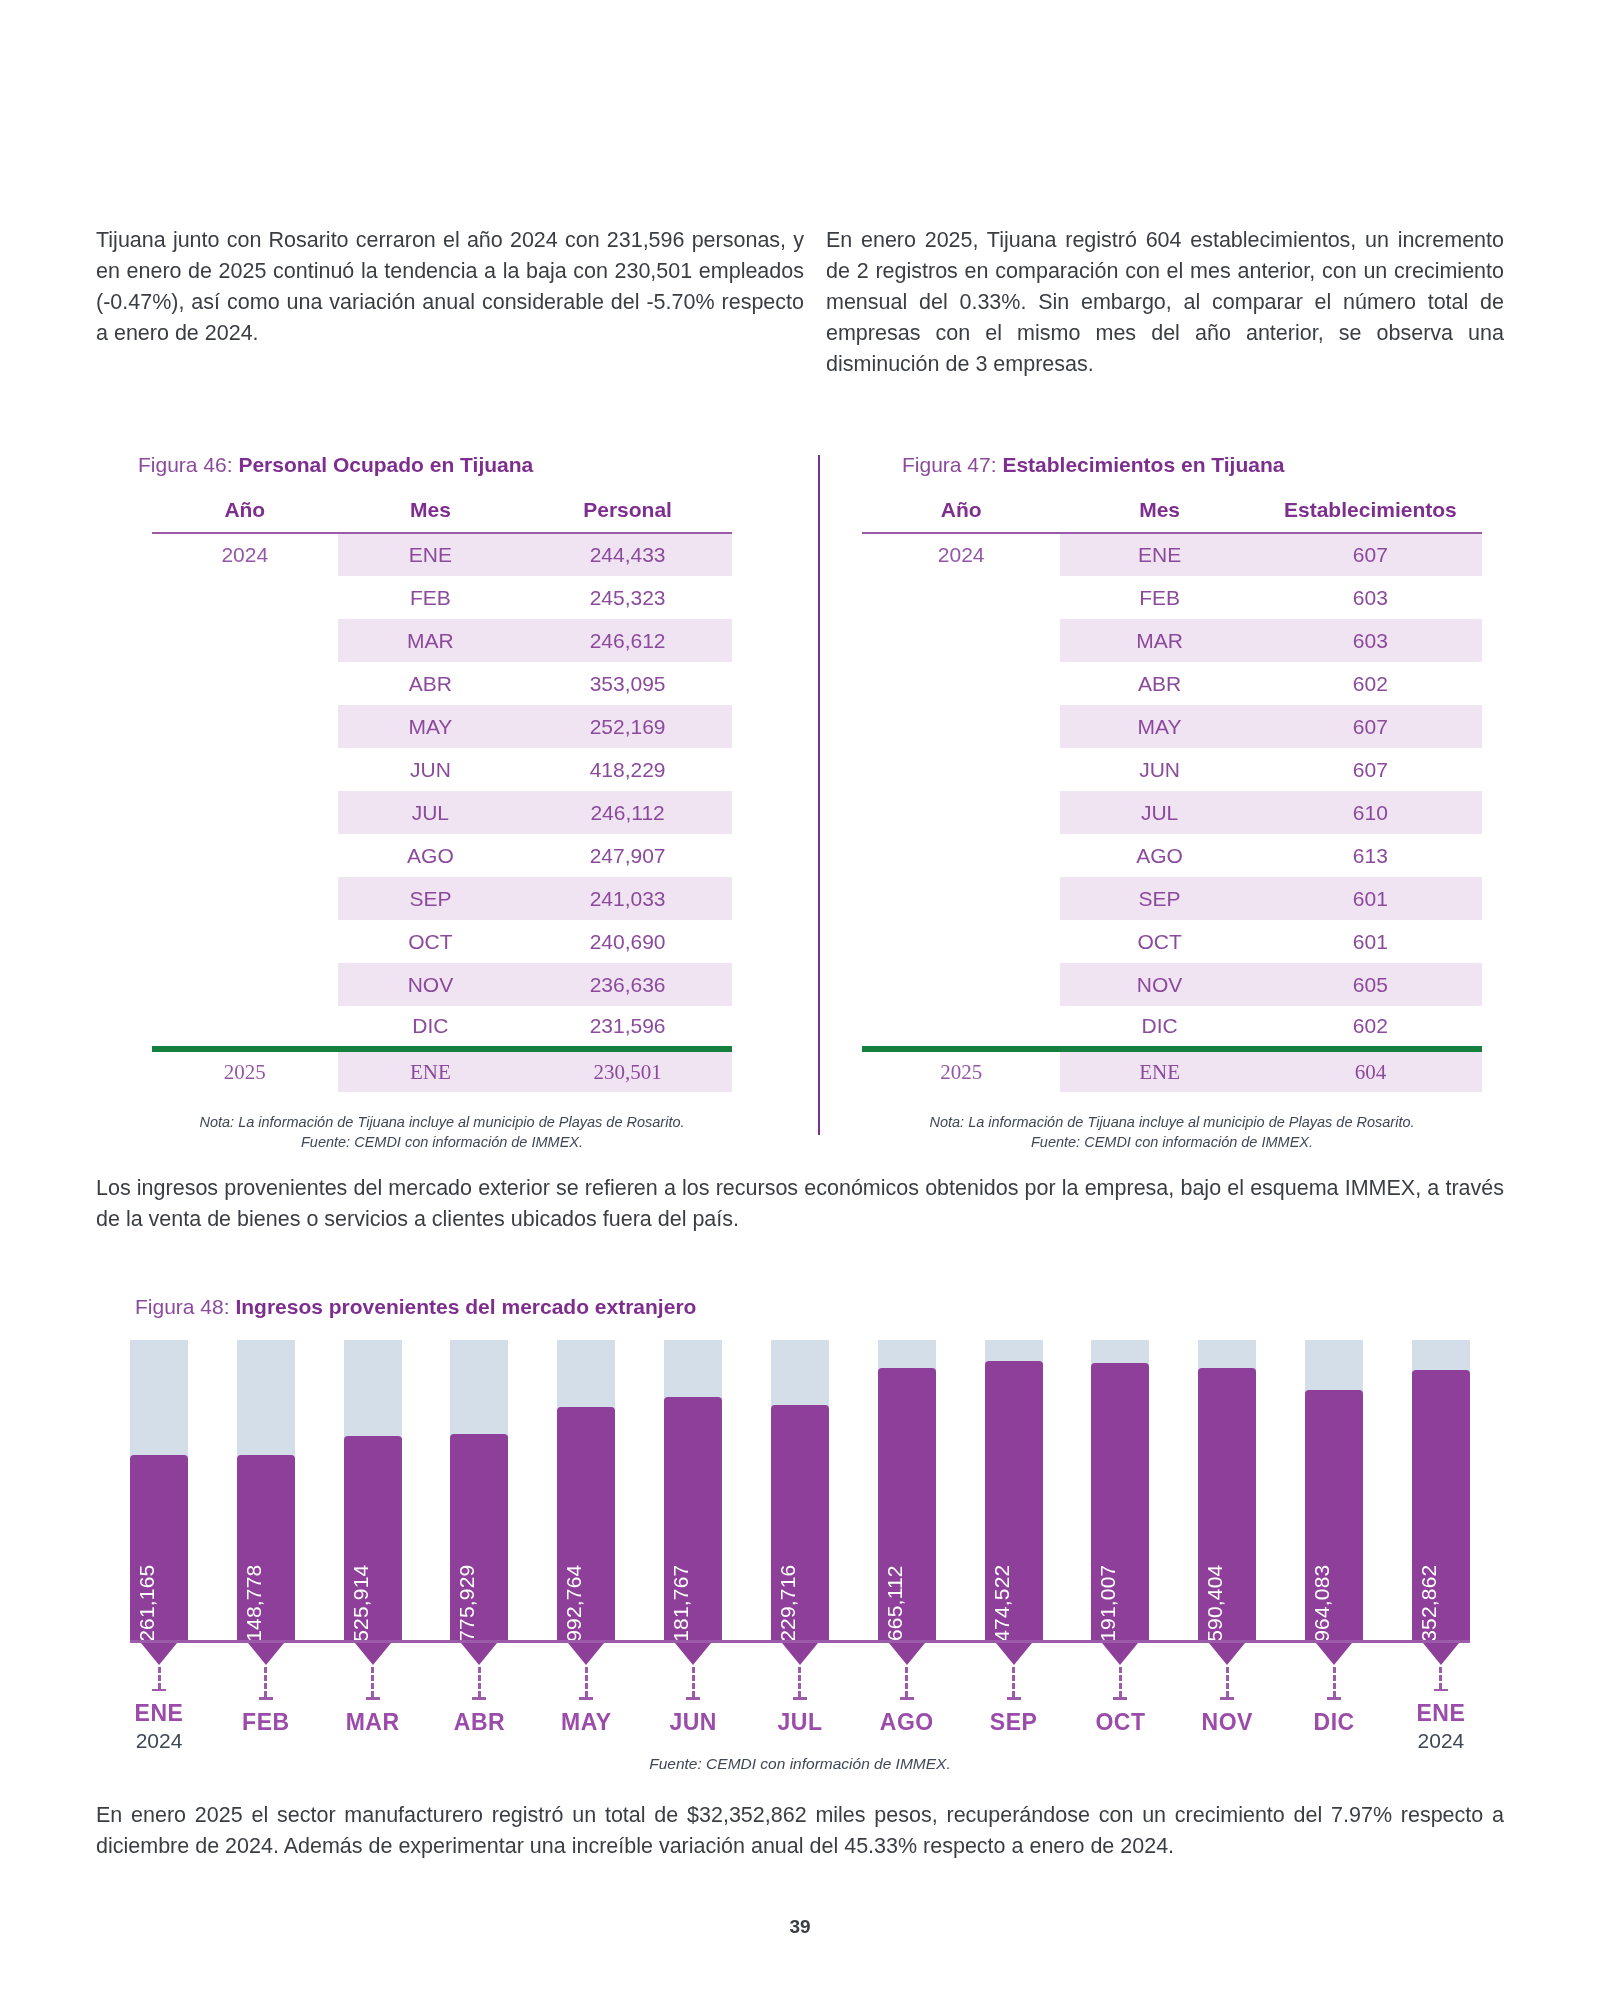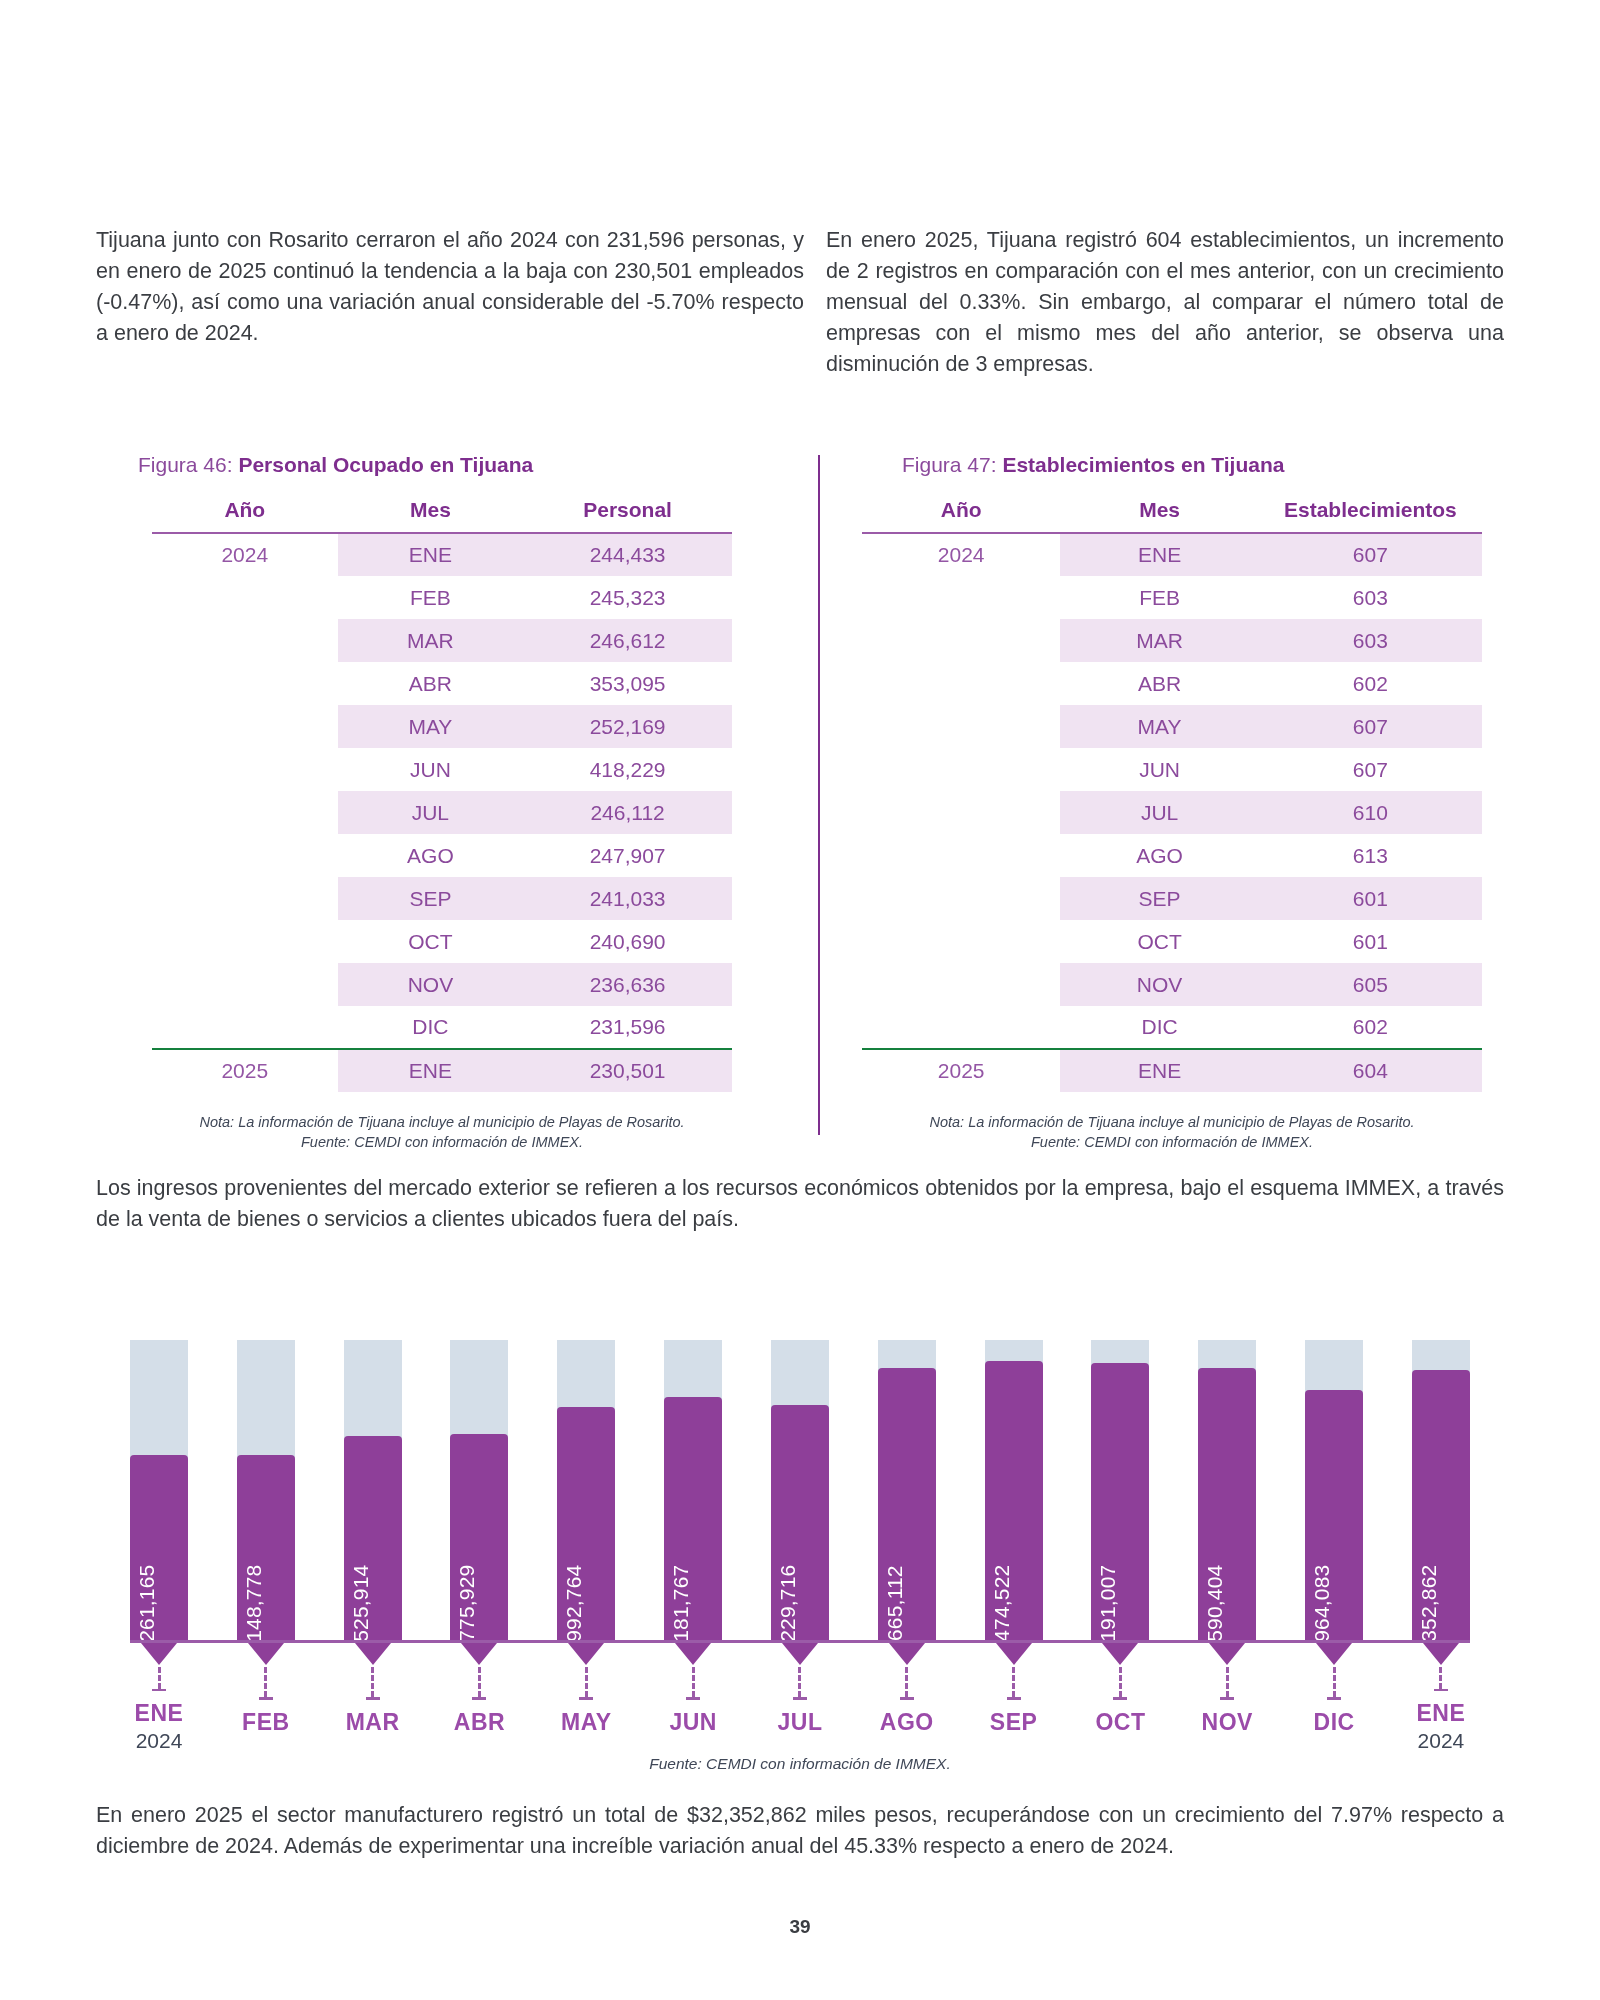--- a/index.html
+++ b/index.html
@@ -75,21 +75,21 @@
   }
   .tbl thead tr { border-bottom: 2px solid #9B5BA8; }
   .tbl td {
     font-size: 21px; color: #8B4A9C;
     text-align: center; height: 43px; vertical-align: middle;
   }
   .tbl td.year { color: #9456A5; width: 32%; background: #ffffff !important; }
   .tbl td.mes  { width: 32%; }
   .tbl td.val  { width: 36%; margin-top: 20px; }
   .tbl tbody tr.alt td.mes, .tbl tbody tr.alt td.val { background: #F0E3F2; }
-  .tbl tbody tr.lastrow { border-top: 2px solid #15803d; }
+  .tbl tbody tr.lastrow { border-top: 6px solid #15803d; font-family: Liberation Serif, serif; }
   .tbl tbody tr.lastrow td.mes, .tbl tbody tr.lastrow td.val { background: #F0E3F2; }
 
   .tbl-note {
     position: absolute;
     font-size: 14.5px; font-style: italic; color: #3f4757;
     text-align: center; line-height: 20px;
   }
   #note46 { left: 152px; top: 1112px; width: 580px; }
   #note47 { left: 862px; top: 1112px; width: 620px; }
 
@@ -363,20 +363,23 @@
         </tbody>
     </table>
   </div>
   <div class="tbl-note" id="note47">
     <div>Nota: La información de Tijuana incluye al municipio de Playas de Rosarito.</div>
     <div>Fuente: CEMDI con información de IMMEX.</div>
   </div>
 
   <p class="para-wide" id="para-mid">Los ingresos provenientes del mercado exterior se refieren a los recursos económicos obtenidos por la empresa, bajo el esquema IMMEX, a través de la venta de bienes o servicios a clientes ubicados fuera del país.</p>
 
+  <div class="fig-title" id="fig48-title">
+    <span>Figura 48: </span><b>Ingresos provenientes del mercado extranjero</b>
+  </div>
 
   <div class="chart">
     <div class="bars" id="chart-bars">
         <div class="bar-slot">
           <div class="bar-track" style="background: rgb(212, 222, 232);"></div>
           <div class="bar-fill" style="height: 61.8366%; background: rgb(142, 63, 153);"></div>
           <div class="bar-label">$22,261,165</div>
         </div>
         <div class="bar-slot">
           <div class="bar-track" style="background: rgb(212, 222, 232);"></div>

